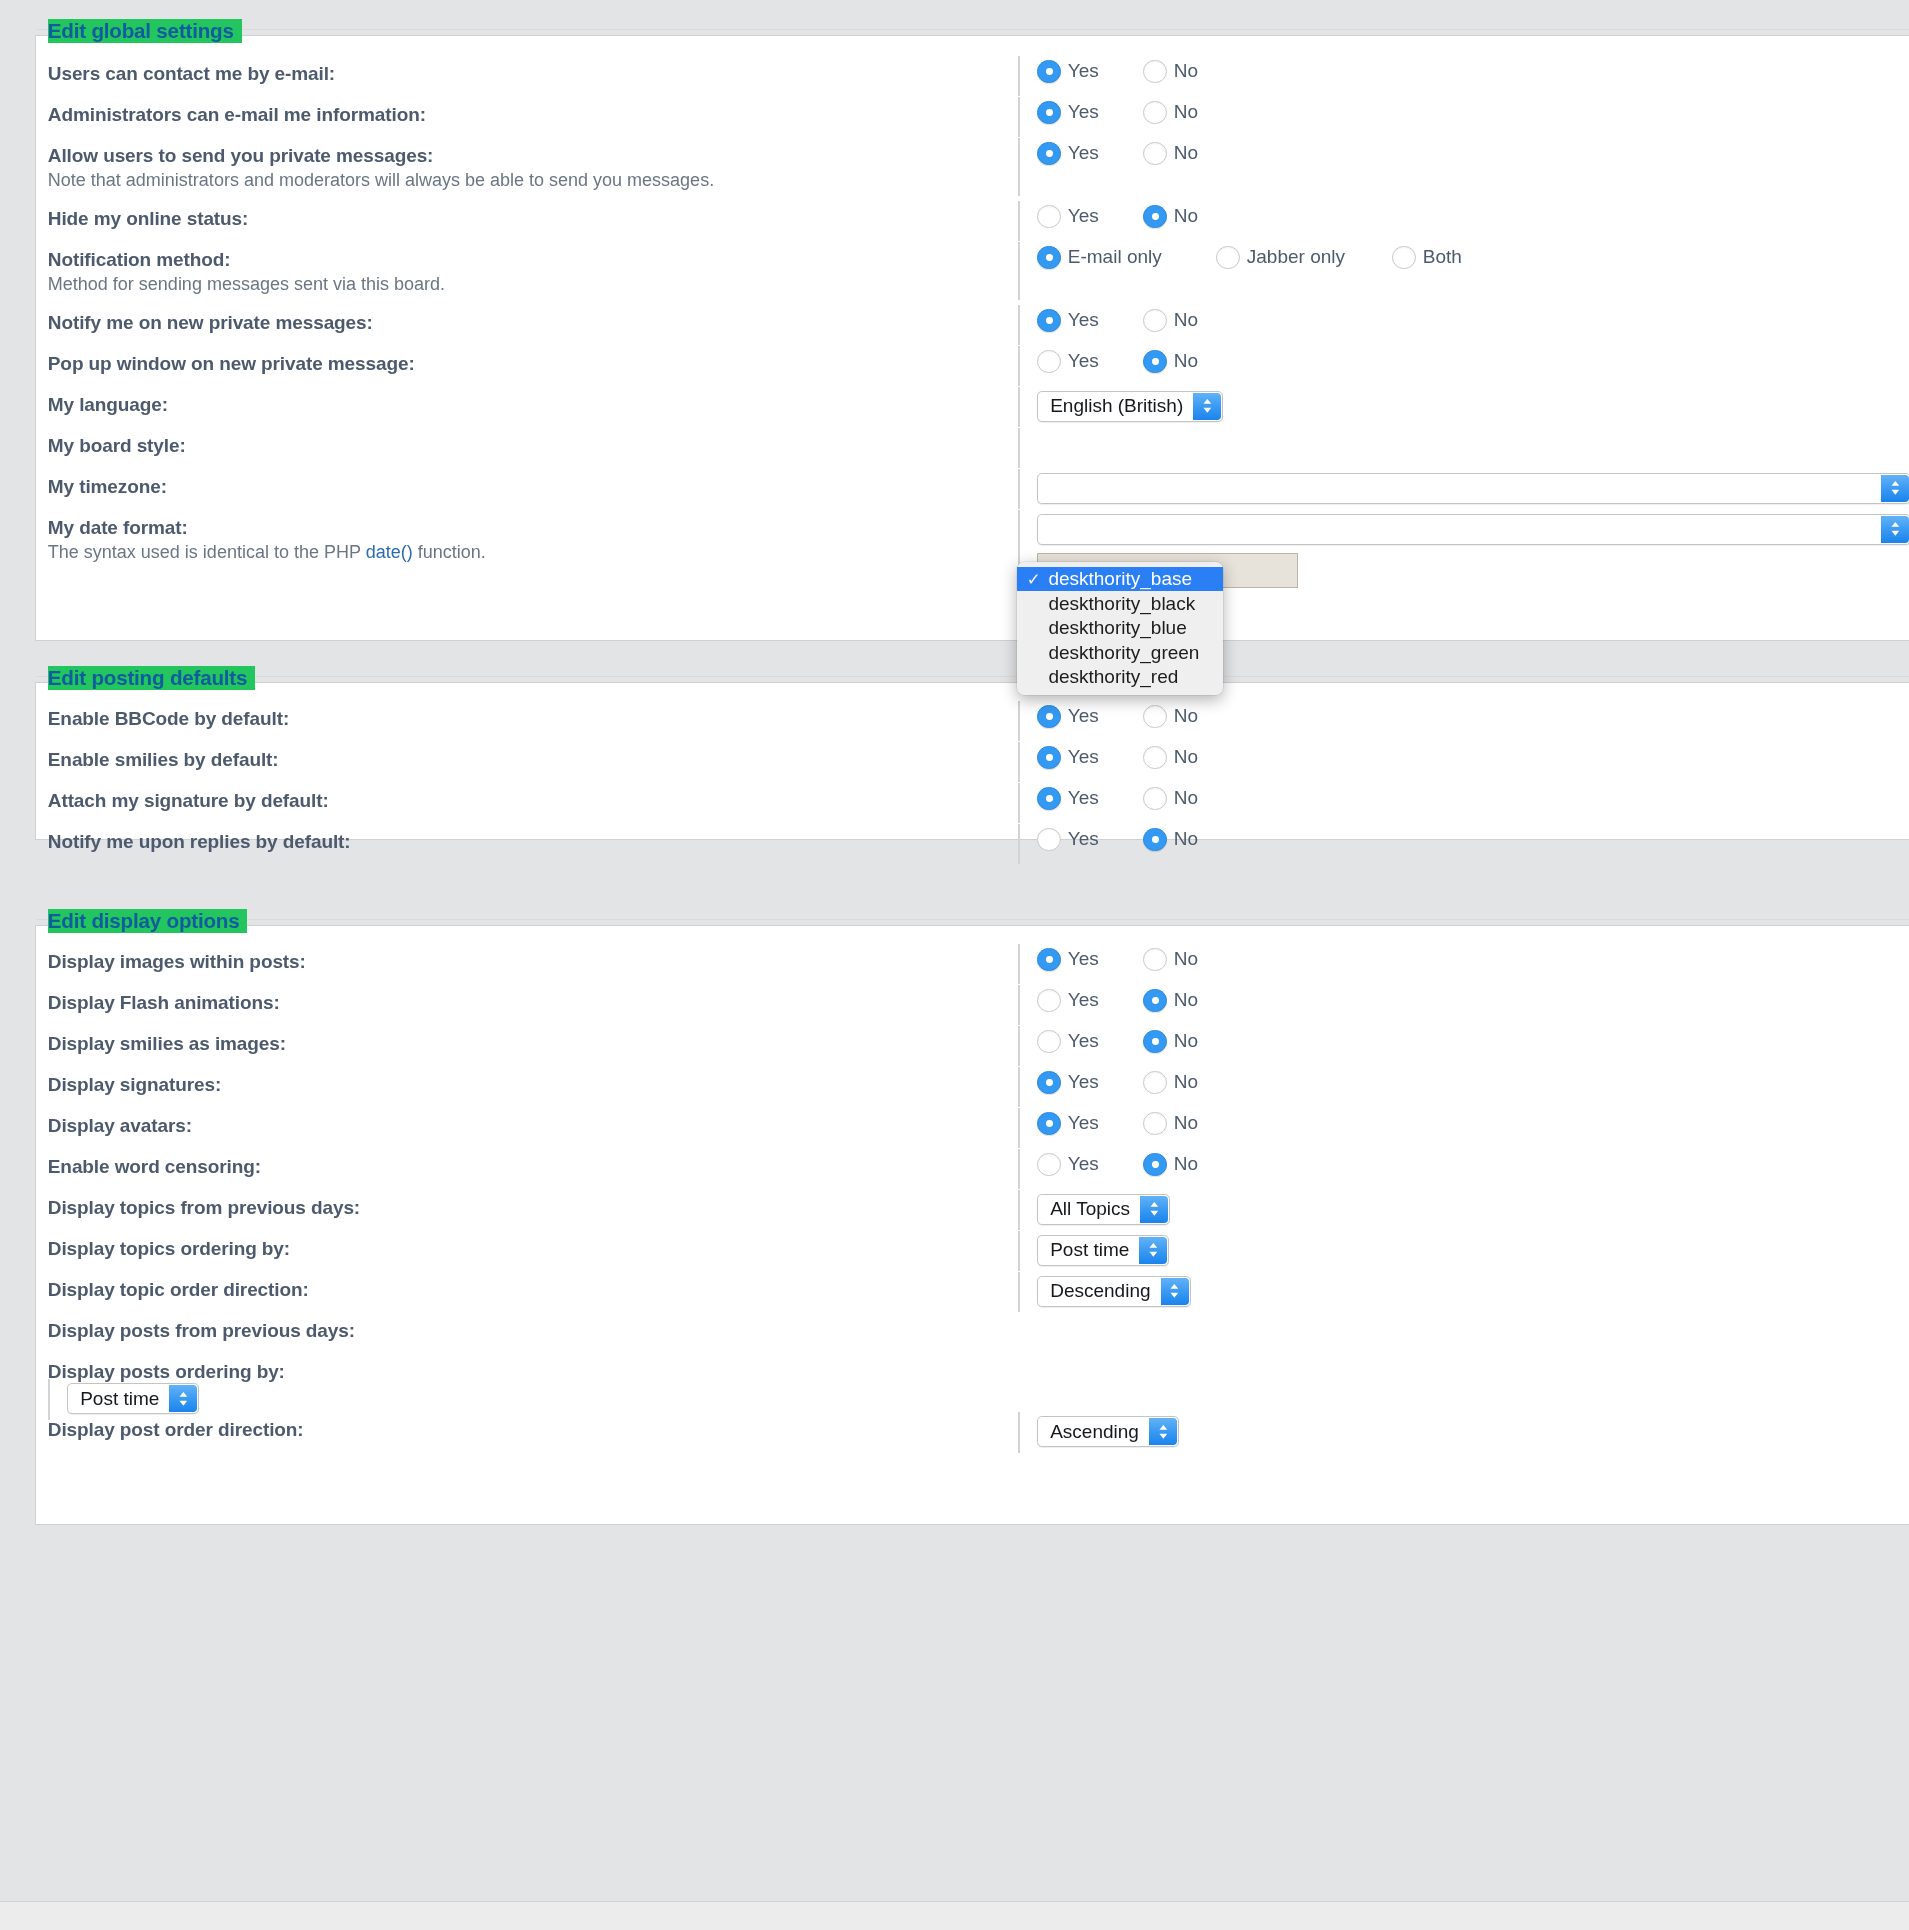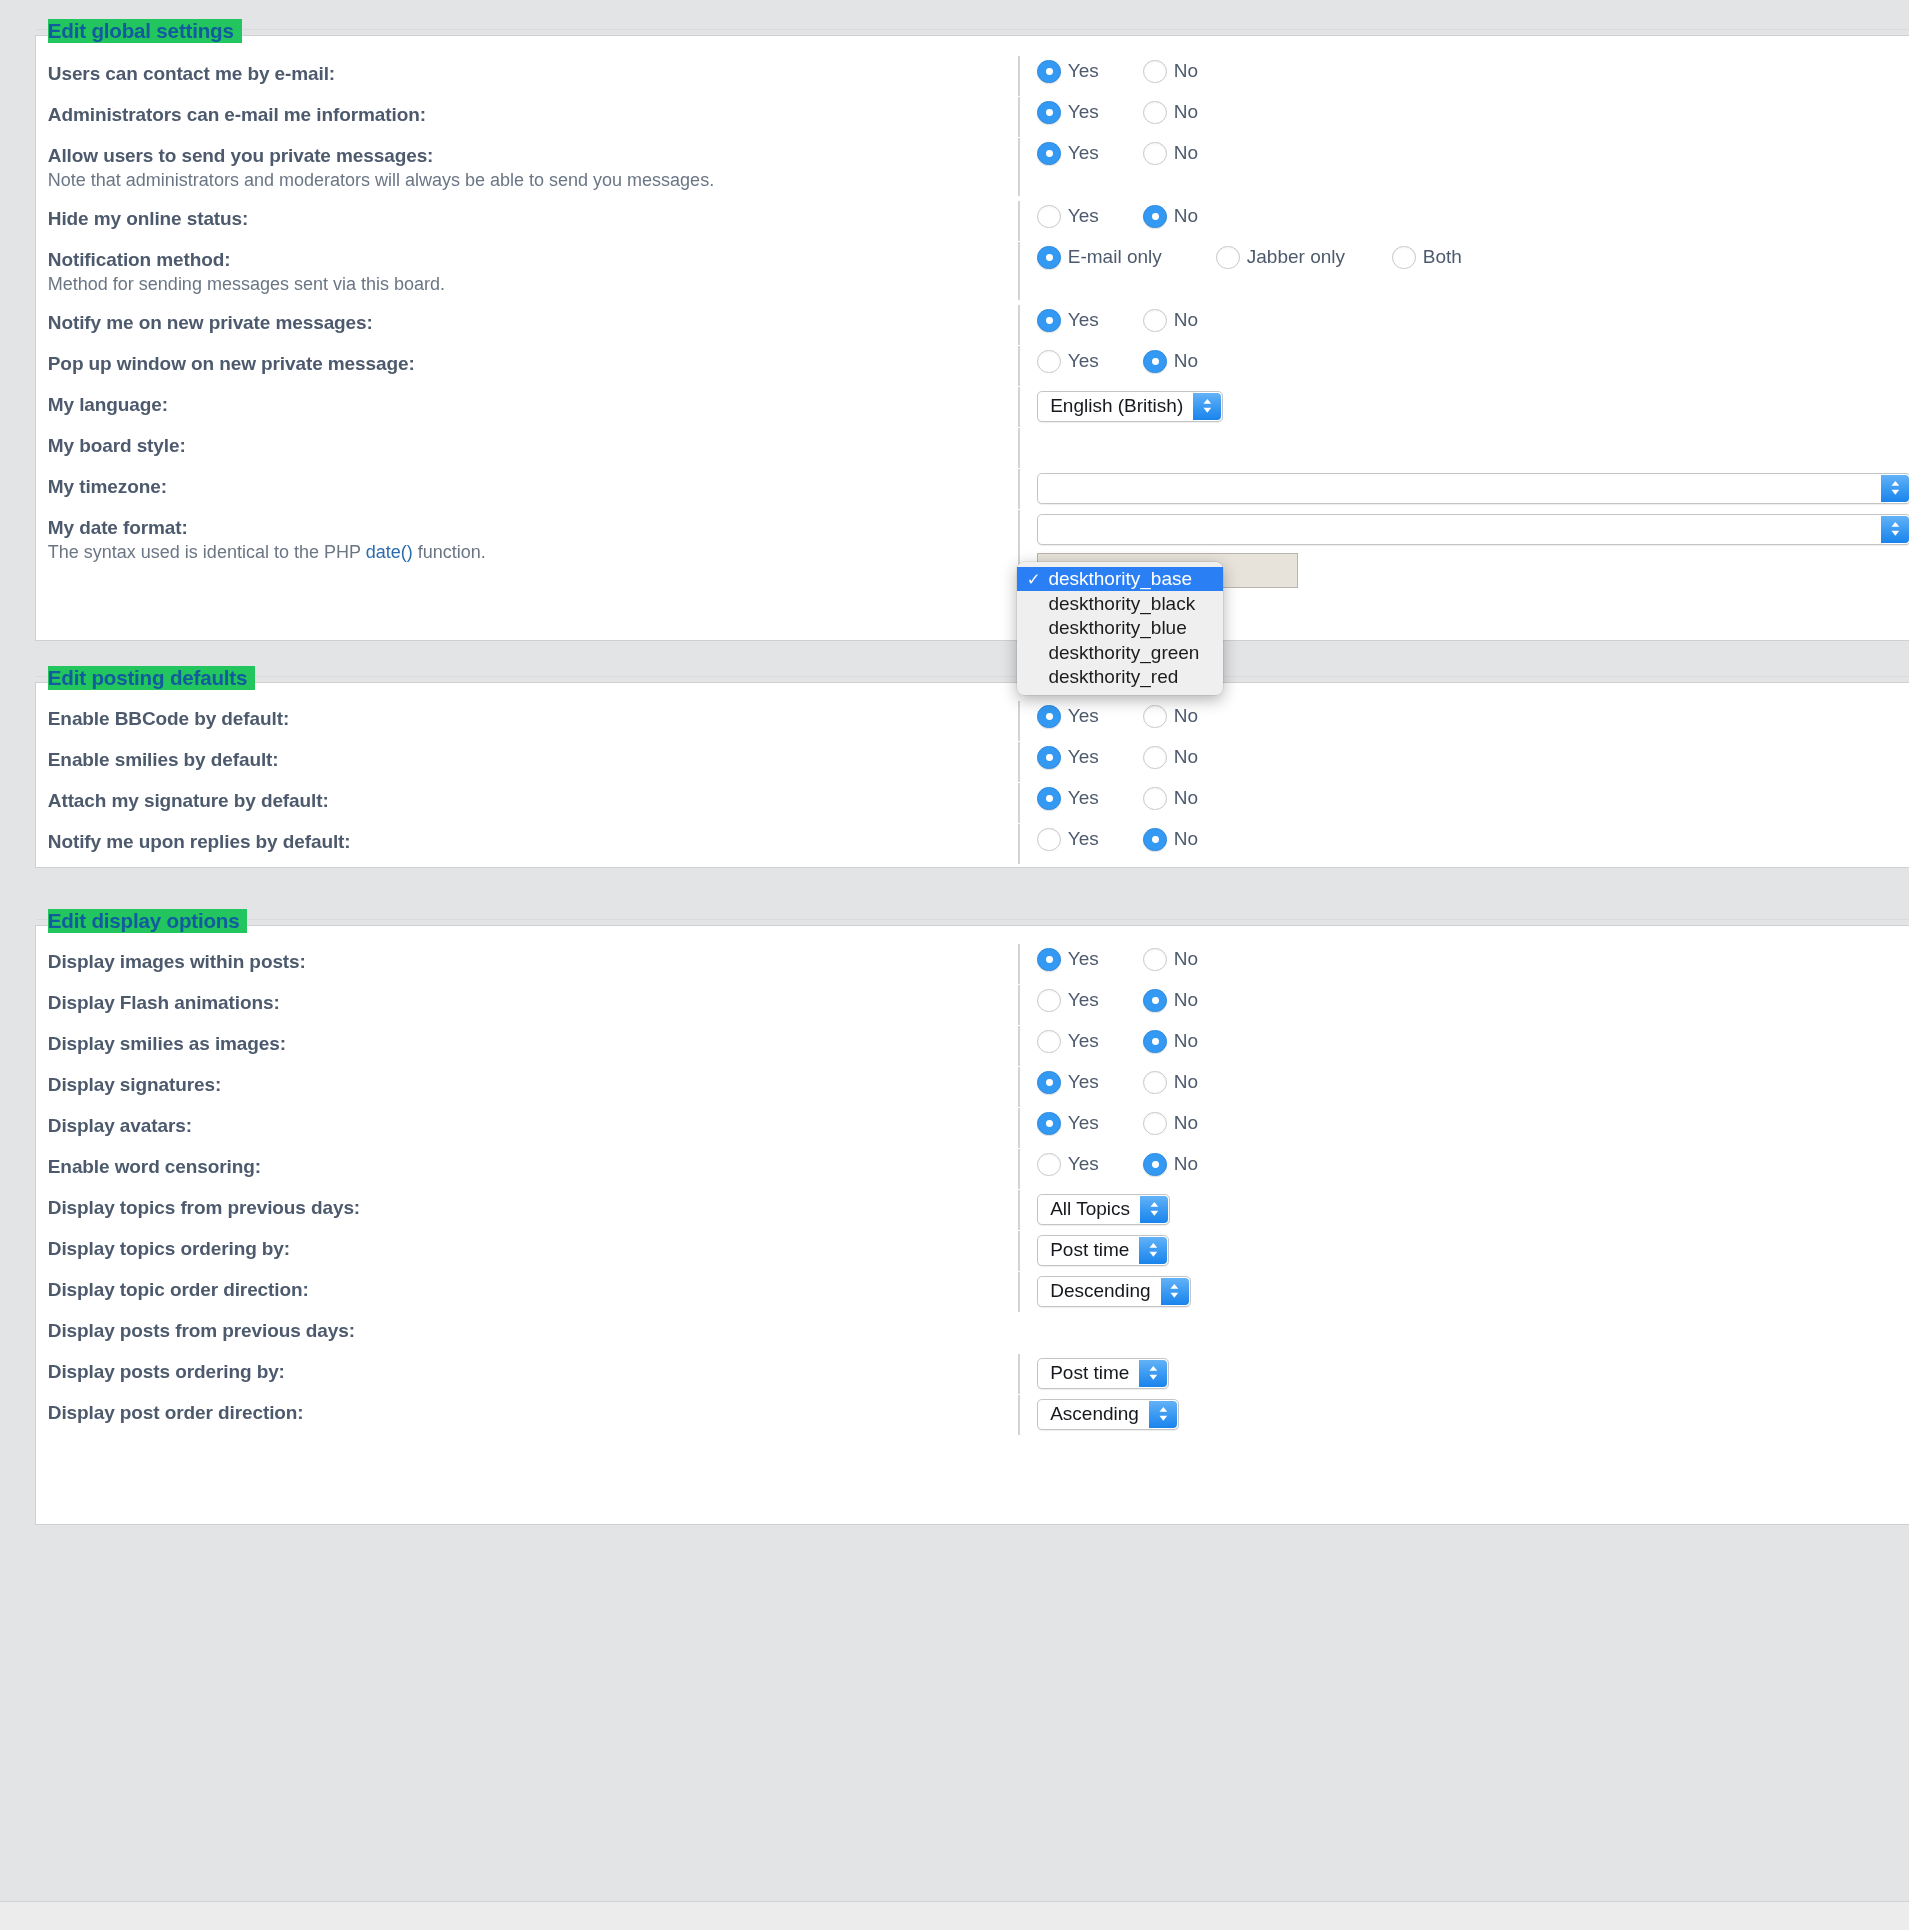--- a/index.html
+++ b/index.html
@@ -416,21 +416,21 @@
                   </svg>
                 </span>
               </span>
               <span class="mtext">|Y-M-d|, H:i</span>
             </div>
           </div>
         </div>
       </div>
   </div>
 
-  <div class="panel" id="sec1" style="top:682px; height:186px;">
+  <div class="panel" id="sec1" style="top:682px; height:158px;">
     <div class="legend-rule"></div>
     <div class="panel-legend">Edit posting defaults</div>
     <div id="rows1" style="padding-top:21.6px;">
         <div class="row" style="min-height:41px;">
           <div class="row-label">
             <span class="lbl-main">Enable BBCode by default:</span>
           </div>
           <div class="row-control">
             <div class="radio-group">
               <span class="radio-opt w-yes">
@@ -650,21 +650,21 @@
                 </svg>
               </span>
             </span>
           </div>
         </div>
         <div class="row" style="min-height:41px;">
           <div class="row-label">
             <span class="lbl-main">Display posts from previous days:</span>
           </div>
         </div>
-        <div class="row" style="min-height:41px;">
+        <div class="row" style="min-height:41px;flex-direction:column;">
           <div class="row-label">
             <span class="lbl-main">Display posts ordering by:</span>
           </div>
           <div class="row-control">
             <span class="mselect" style="">
               <span>Post time</span>
               <span class="stepper">
                 <svg width="12.7" height="19.6" viewBox="0 0 13 20">
                   <path d="M6.5 3 L10.5 8 L2.5 8 Z" fill="#ffffff"></path>
                   <path d="M6.5 17 L10.5 12 L2.5 12 Z" fill="#ffffff"></path>

